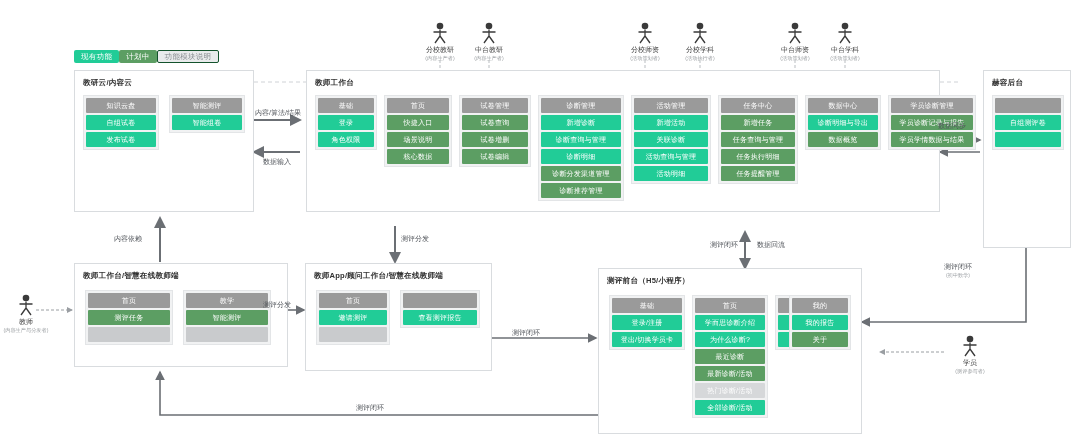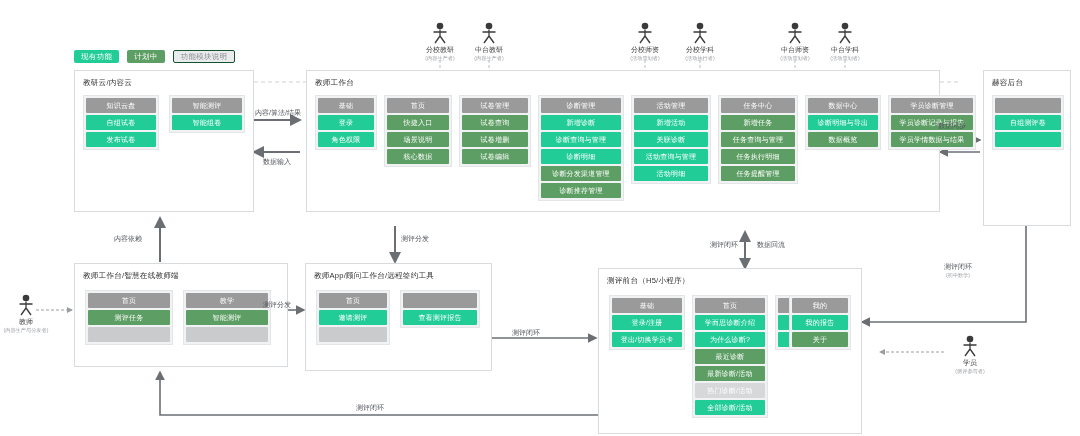--- a/index.html
+++ b/index.html
@@ -6,30 +6,30 @@
   html,body { background:#ffffff; }
   body {
     width:1080px; height:436px;
     font-family:"Liberation Sans","DejaVu Sans",sans-serif;
     position:relative; overflow:hidden;
     color:#3d3d3d;
   }
   .canvas { position:absolute; inset:0; }
 
   
-  .legend { position:absolute; left:74px; top:50px; display:flex; gap:8px; }
+  .legend { position:absolute; left:74px; top:50px; display:flex; }
   .lg { height:13px; padding:0 7px; display:flex; align-items:center;
         justify-content:center; font-size:7.5px; border-radius:2px; letter-spacing:.3px; }
   .lg.exist { background:#21cc97; color:#fff; }
   .lg.plan  { background:#5c9e63; color:#fff; }
   .lg.desc  { background:#e9ebec; color:#8a8f93; border:1px solid #14532d; }
 
   
   .group { position:absolute; background:#fff; border:1px solid #d9dcdf; }
-  .group > .gtitle { position:absolute; left:8px; top:7px; font-size:7.6px; color:#333; font-weight:normal; letter-spacing:.2px; }
+  .group > .gtitle { position:absolute; left:8px; top:7px; font-size:7.6px; color:#333; font-weight:bold; letter-spacing:.2px; }
 
   
   .col { position:absolute; display:flex; flex-direction:column; gap:2px;
          background:#f1f2f3; border:1px solid #e3e5e7; padding:2px; }
   .cell { height:15px; display:flex; align-items:center; justify-content:center;
           font-size:7px; letter-spacing:.2px; white-space:nowrap; border-radius:1px; }
   .c-head  { background:#9a9a9a; color:#fff; }
   .c-exist { background:#21cc97; color:#fff; }
   .c-plan  { background:#5c9e63; color:#fff; }
   .c-blank { background:#c9cbcd; color:#c9cbcd; }
@@ -246,21 +246,21 @@
       <div class="cell c-plan">数据概览</div>
     </div>
 
     <div class="col" style="left:581px; top:24px; width:88px;">
       <div class="cell c-head">学员诊断管理</div>
       <div class="cell c-plan">学员诊断记录与报告</div>
       <div class="cell c-plan">学员学情数据与结果</div>
     </div>
   </div>
 
-  <div class="group" style="left:983px; top:70px; width:88px; height:156px;padding-left:48px;">
+  <div class="group" style="left:983px; top:70px; width:88px; height:178px;padding-left:48px;">
     <div class="gtitle">赫容后台</div>
     <div class="col" style="left:8px; top:24px; width:72px;">
       <div class="cell c-head"></div>
       <div class="cell c-exist">自组测评卷</div>
       <div class="cell c-exist"></div>
     </div>
   </div>
 
   <div class="group" style="left:74px; top:263px; width:214px; height:104px;">
     <div class="gtitle">教师工作台/智慧在线教师端</div>
@@ -270,21 +270,21 @@
       <div class="cell c-blank"></div>
     </div>
     <div class="col" style="left:108px; top:26px; width:88px;">
       <div class="cell c-head">教学</div>
       <div class="cell c-plan">智能测评</div>
       <div class="cell c-blank"></div>
     </div>
   </div>
 
   <div class="group" style="left:305px; top:263px; width:187px; height:108px;">
-    <div class="gtitle">教师App/顾问工作台/远程签约工具</div>
+    <div class="gtitle">教师App/顾问工作台/智慧在线教师端</div>
     <div class="col" style="left:10px; top:26px; width:74px;">
       <div class="cell c-head">首页</div>
       <div class="cell c-exist">邀请测评</div>
       <div class="cell c-blank"></div>
     </div>
     <div class="col" style="left:94px; top:26px; width:80px;">
       <div class="cell c-head"></div>
       <div class="cell c-exist">查看测评报告</div>
     </div>
   </div>

